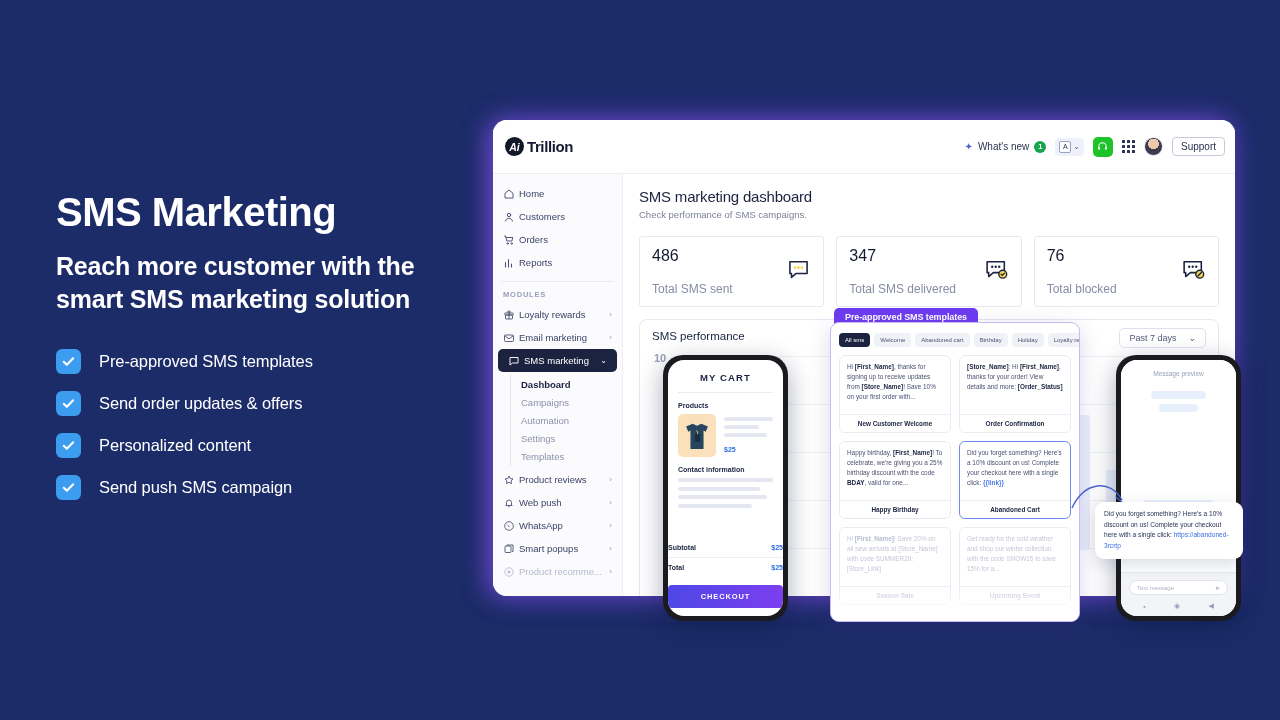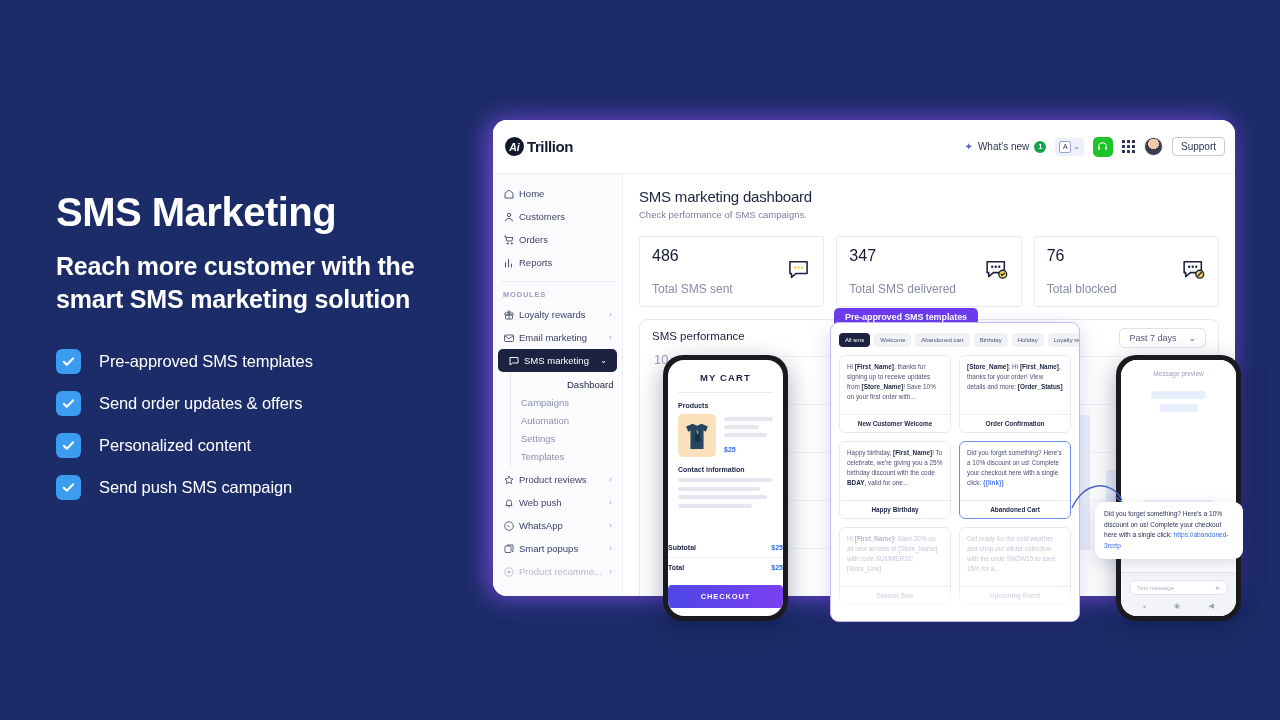--- a/index.html
+++ b/index.html
@@ -113,21 +113,21 @@
   }
   .nav-item.active {
     background: #1b2340; color: #fff; border-radius: 5px; margin: 0 5px;
   }
   .nav-item.active .ico, .nav-item.active .arr { color: #fff; }
   .sub-list { padding: 3px 0 3px 0; position: relative; }
   .sub-list:before {
     content:""; position:absolute; left:17px; top:2px; bottom:2px; width:1px; background:#e2e5f0;
   }
   .sub-item { padding: 3.5px 10px 3.5px 28px; font-size: 9.5px; color: #8b91ab; }
-  .sub-item.current { color: #1b2340; font-weight: normal; margin-left: 46px; }
+  .sub-item.current { color: #1b2340; font-weight: bold; }
   .nav-item.muted { color: #b3b8cd; }
   .nav-item.muted .ico { color: #b3b8cd; }
 
   
   .main { flex: 1; padding: 14px 16px 0 16px; position: relative; background: #fff; }
   .page-title { font-size: 15px; color: #1b2340; font-weight: normal; letter-spacing: -.2px; }
   .page-sub { font-size: 9.5px; color: #7a8099; margin-top: 4px; }
 
   .stat-row { display: flex; gap: 12px; margin-top: 16px; }
   .stat-card {
@@ -144,21 +144,21 @@
     margin-top: 12px; border: 1px solid #e6e9f2; border-radius: 8px;
     height: 300px; padding: 10px 12px; position: relative; overflow: hidden; background:#fff;
   }
   .perf-title { font-size: 11.5px; color: #1b2340; }
   .date-filter {
     position: absolute; right: 12px; top: 8px;
     border: 1px solid #dde1ec; border-radius: 5px;
     font-size: 9px; color: #555d7a; padding: 4px 9px;
     display: flex; align-items: center; gap: 12px; background:#fff;
   }
-  .axis-label { position: absolute; font-size: 13px; color: #9aa0ba; }
+  .axis-label { position: absolute; font-size: 11px; color: #9aa0ba; font-weight: bold; }
   .gridline { position: absolute; height: 1px; background: #f0f2f7; left: 42px; right: 12px; }
   .chart-bar-bg { position:absolute; background:#eaf0fb; border-radius:2px; }
   .chart-date { position:absolute; font-size:7px; color:#9aa0ba; }
 
   
   .templates-card {
     position: absolute; left: 830px; top: 322px; width: 250px; height: 300px;
     background: #fff; border: 1px solid #c9b8f6; border-radius: 9px;
     box-shadow: 0 6px 22px rgba(60,40,140,.18); overflow: hidden; padding: 10px 8px;
   }

